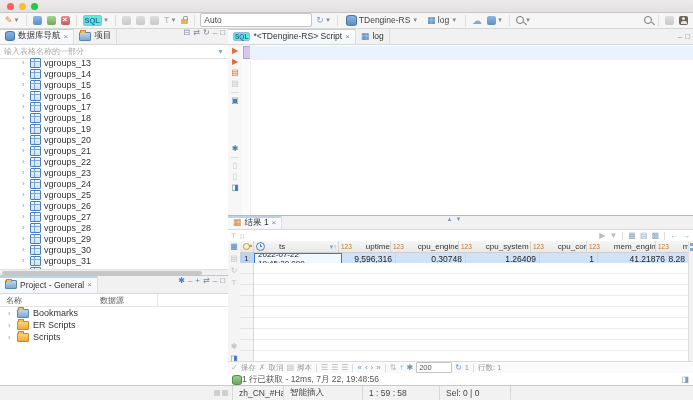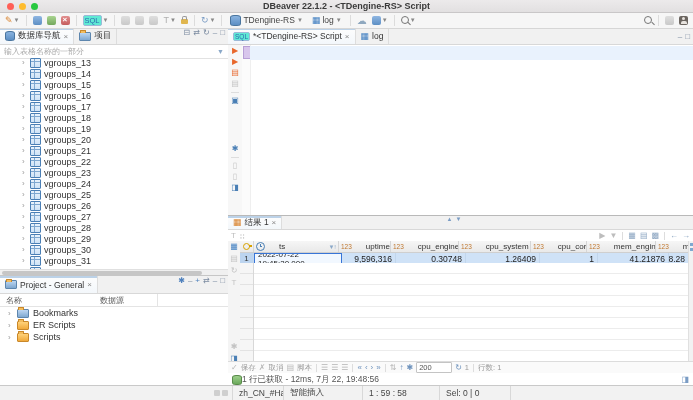--- a/index.html
+++ b/index.html
@@ -17,21 +17,21 @@
   .tsep{width:1px;height:11px;background:#dcdcdc;margin:0 2px}
   .tbtn{display:inline-flex;align-items:center;gap:1px;height:13px;padding:0 1px;color:#777;font-size:9px}
   .caret{font-size:6px;color:#888;line-height:1}
   .sq{width:9px;height:9px;border-radius:2px;position:relative}
   .sq.blue{background:linear-gradient(#8fb6e2,#5d8fc4)}
   .sq.green{background:linear-gradient(#a9d490,#74a85e)}
   .sq.red{background:linear-gradient(#e28f8f,#c45d5d)}
   .sq.red::after{content:"×";position:absolute;left:2px;top:-1px;color:#fff;font-size:8px;font-weight:bold}
   .sq.gray{background:linear-gradient(#dedede,#c9c9c9)}
   .pencil{color:#d9822b;font-size:9px}
-  .sql-label{color:#2f6bb0;font-weight:normal;font-size:7.5px;border:1px solid #9db9d8;border-radius:2px;padding:0 1px;background:#5eead4}
+  .sql-label{color:#2f6bb0;font-weight:bold;font-size:7.5px;border:1px solid #9db9d8;border-radius:2px;padding:0 1px;background:#5eead4}
   .combo{background:#fff;border:1px solid #c4c4c4;border-radius:2px;height:12px;display:inline-flex;align-items:center;
          padding:0 3px;font-size:8.5px;color:#444;gap:2px}
   .combo.flat{border:none;background:transparent}
   .cyl{width:9px;height:9px;background:linear-gradient(#8ab4e0,#5d8fc4);border:1px solid #49759f;border-radius:4px/2.5px}
   .cyl.green{background:linear-gradient(#9ed08c,#6aa85a);border-color:#588a49;width:8px;height:8px}
   .gridic{color:#3f7ec1;font-size:9px;line-height:1}
   .gridic.orange{color:#d9822b}
   .cloud{color:#8fa8bf;font-size:10px}
   .mag{width:6px;height:6px;border:1.3px solid #777;border-radius:50%;position:relative;display:inline-block}
   .mag::after{content:"";position:absolute;width:4px;height:1.3px;background:#777;transform:rotate(45deg);right:-3.5px;bottom:-1.5px}
@@ -142,21 +142,20 @@
 </style>
 </head>
 <body>
 
 <div class="titlebar">
   <div class="traffic">
     <span class="light" style="background:#ff5f57"></span>
     <span class="light" style="background:#febc2e"></span>
     <span class="light" style="background:#28c840"></span>
   </div>
-  <div class="title-text">DBeaver 22.1.2 - &lt;TDengine-RS&gt; Script</div>
 </div>
 
 <div class="toolbar">
   <span class="tbtn">
       <span class="pencil">✎</span>
       <span class="caret">▼</span>
     </span>
   <span class="tsep"></span>
   <span class="tbtn">
       <span class="sq blue"></span>
@@ -183,20 +182,23 @@
       <span class="sq gray"></span>
     </span>
   <span class="tbtn">
       <span style="color:#b0b0b0;font-size:9px">T</span>
       <span class="caret">▼</span>
     </span>
   <span class="tbtn">
       <span class="lock"></span>
     </span>
   <span class="tsep"></span>
+  <span class="combo" style="width:104px">
+      <span>Auto</span>
+    </span>
   <span class="tbtn">
       <span class="refresh">↻</span>
       <span class="caret">▼</span>
     </span>
   <span class="tsep"></span>
   <span class="combo flat">
       <span class="cyl"></span>
       <span>TDengine-RS</span>
       <span class="caret">▼</span>
     </span>

